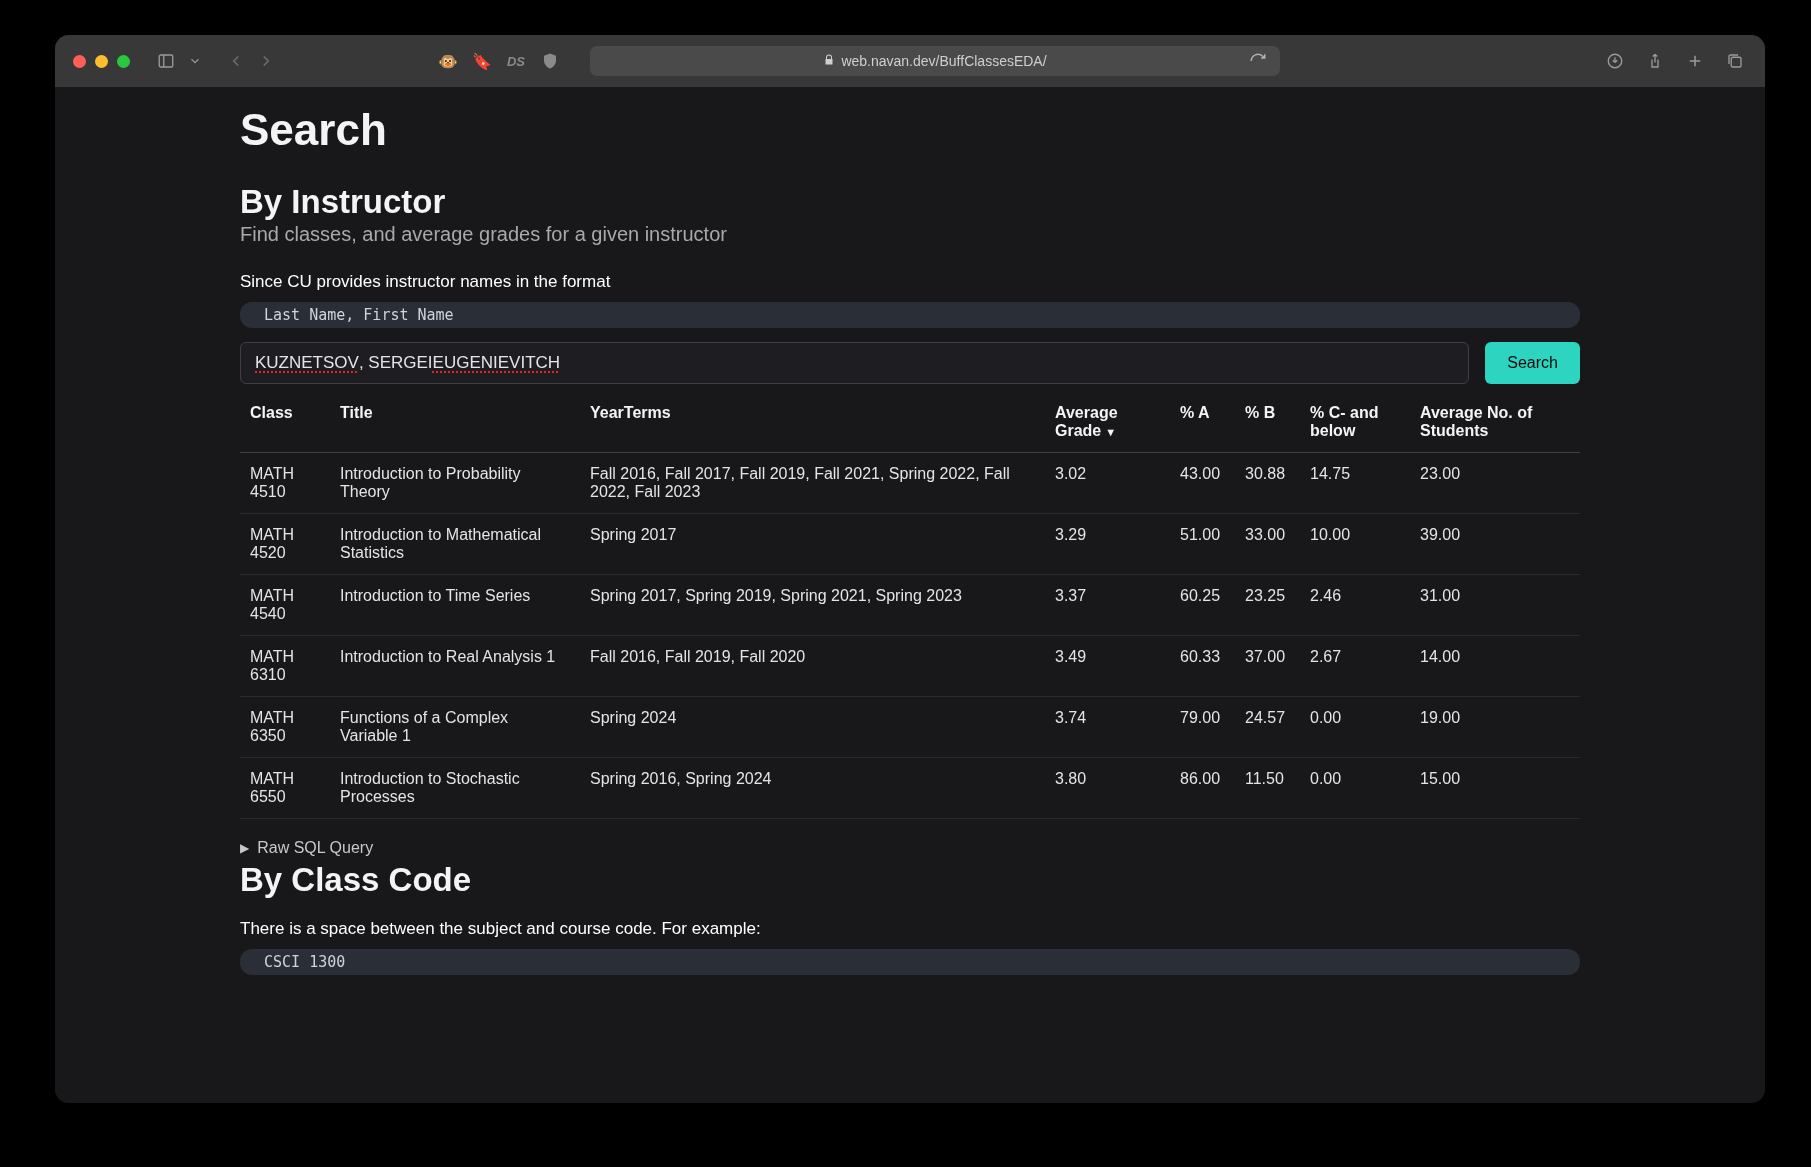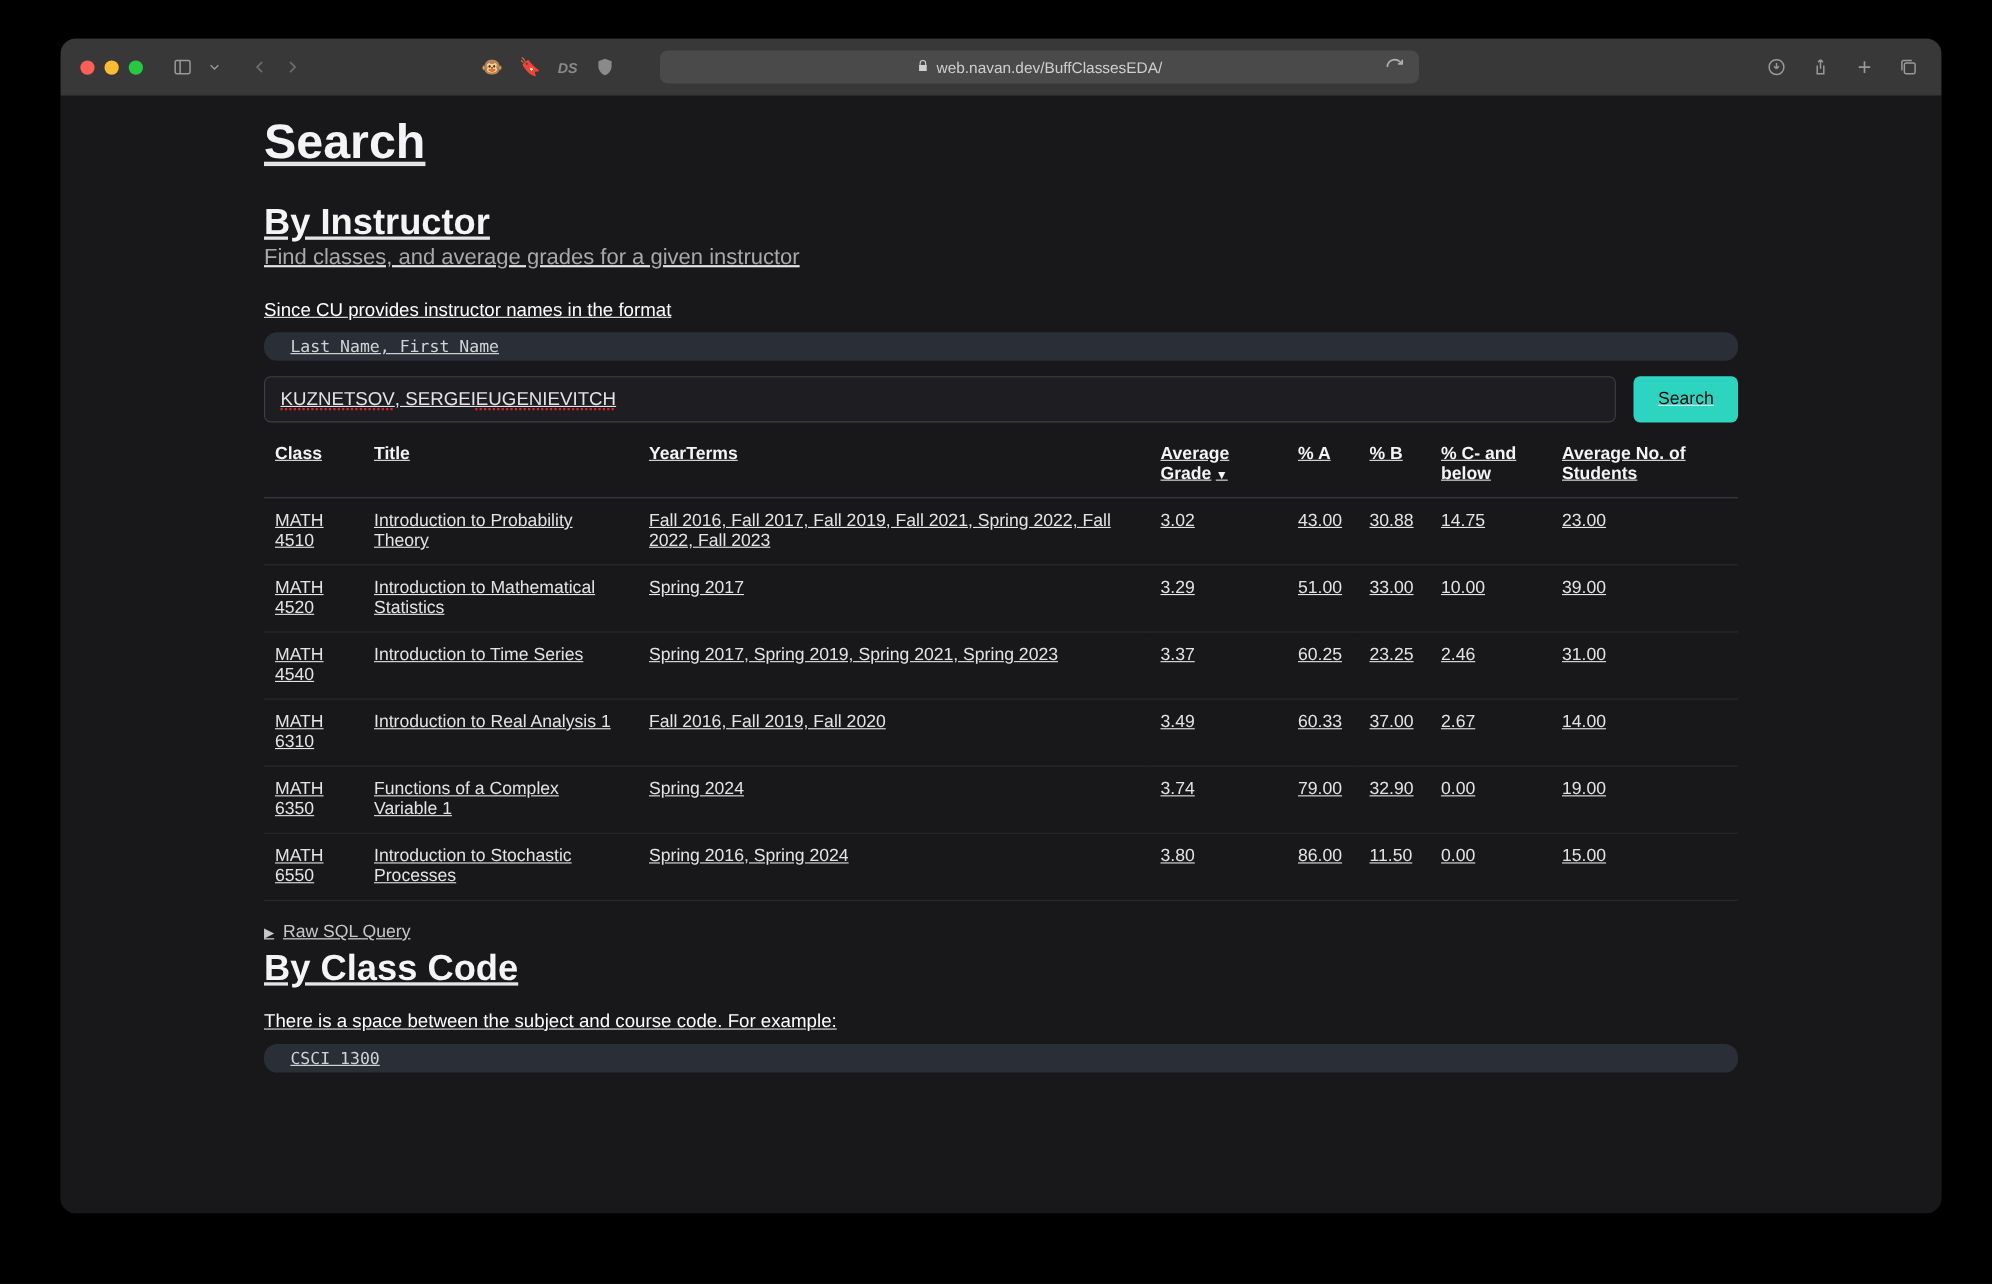--- a/index.html
+++ b/index.html
@@ -47,21 +47,21 @@
   .tb-chevrons { display:flex; gap:6px; margin-left: 12px; margin-right: 8px;}
   .tb-chevrons .tb-icon { color: #6b6b6b; }
   .ext-icons { display:flex; gap:10px; margin-left: 140px; }
   .ext-icons .tb-icon { color:#8a8a8a; }
   .urlbar {
     flex: 1;
     max-width: 690px;
     height: 30px;
     background: #4a4a4a;
     border-radius: 7px;
-    margin-left: 28px;
+    margin-left: 18px;
     display: flex;
     align-items: center;
     justify-content: center;
     color: #cfcfcf;
     font-size: 14px;
     gap: 6px;
     position: relative;
   }
   .urlbar .lock { font-size:12px; }
   .urlbar .reload { position:absolute; right:10px; color:#b0b0b0; }
@@ -72,21 +72,20 @@
     height: calc(100% - 52px);
     overflow-y: auto;
     background: #18181b;
     display:flex;
     justify-content:center;
   }
   .container {
     width: 1340px;
     padding: 18px 0 40px 0;
     color: #e4e4e7;
-    text-decoration: underline;
   }
   h1.search-title {
     font-size: 44px;
     font-weight: 700;
     color: #f4f4f5;
     margin-bottom: 28px;
   }
   h2.section-title {
     font-size: 33px;
     font-weight: 700;
@@ -344,21 +343,21 @@
               <td>37.00</td>
               <td>2.67</td>
               <td>14.00</td>
             </tr>
             <tr>
               <td>MATH 6350</td>
               <td>Functions of a Complex Variable 1</td>
               <td>Spring 2024</td>
               <td>3.74</td>
               <td>79.00</td>
-              <td>32.90</td>
+              <td>24.57</td>
               <td>0.00</td>
               <td>19.00</td>
             </tr>
             <tr>
               <td>MATH 6550</td>
               <td>Introduction to Stochastic Processes</td>
               <td>Spring 2016, Spring 2024</td>
               <td>3.80</td>
               <td>86.00</td>
               <td>11.50</td>

